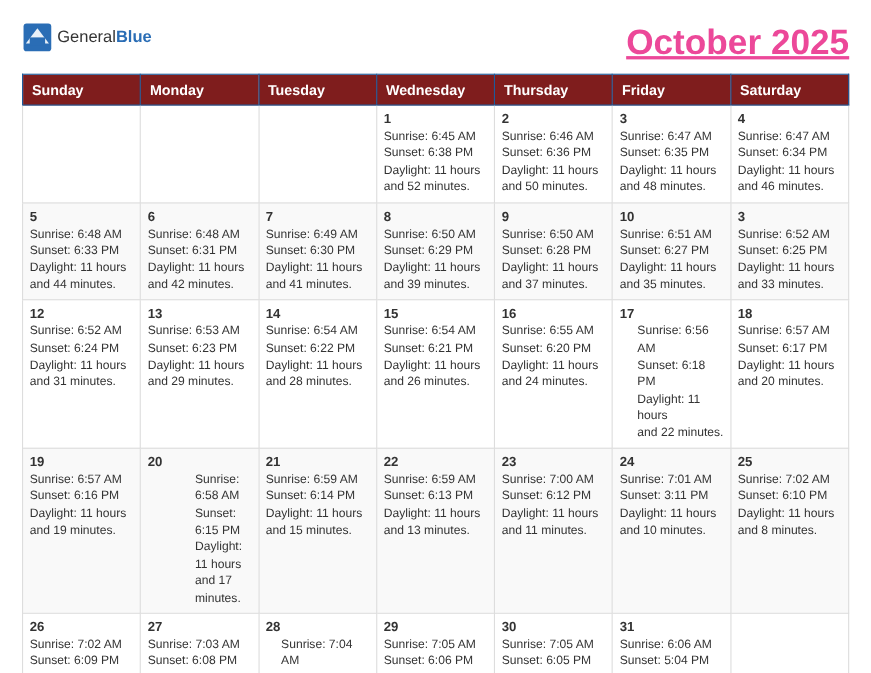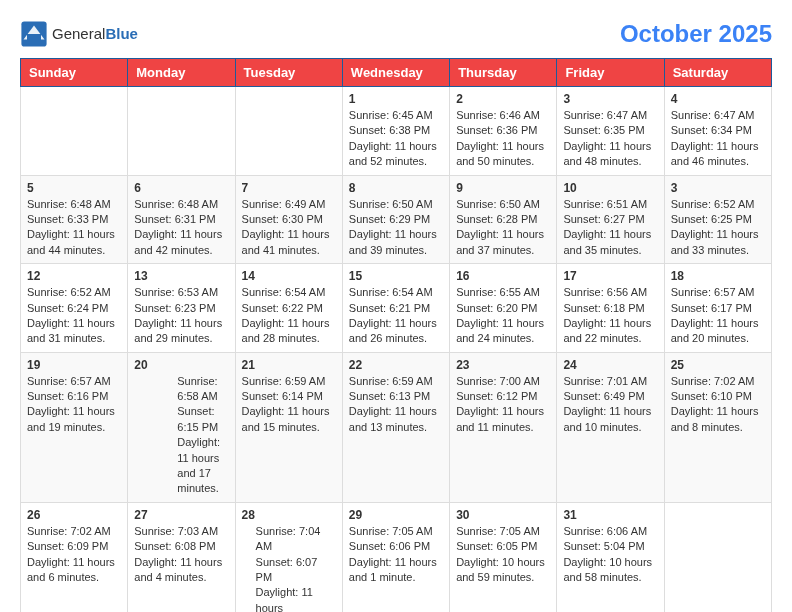--- a/index.html
+++ b/index.html
@@ -36,35 +36,36 @@
       font-weight: bold;
     }
     .logo-icon {
       width: 28px;
       height: 28px;
     }
     .title-area {
       text-align: right;
     }
     .month-title {
-      font-size: 24px;
+      font-size: 32px;
       font-weight: bold;
-      color: #3b82f6;
+      color: #ec4899;
+      text-decoration: underline;
     }
     .location-title {
       font-size: 16px;
       color: #555;
     }
     .calendar {
       width: 100%;
       border-collapse: collapse;
       border: 1px solid #ccc;
     }
     .calendar th {
-      background-color: #ef4444;
+      background-color: #7f1d1d;
       color: #fff;
       text-align: left;
       padding: 6px 8px;
       font-size: 13px;
       font-weight: bold;
       border: 1px solid #1e5a9a;
     }
     .calendar td {
       vertical-align: top;
       padding: 5px 6px;
@@ -241,21 +242,21 @@
         </td>
         <td>
           <span class="day-number">16</span>
           <div class="day-info" style="white-space: pre-line;">Sunrise: 6:55 AM
 Sunset: 6:20 PM
 Daylight: 11 hours
 and 24 minutes.</div>
         </td>
         <td>
           <span class="day-number">17</span>
-          <div class="day-info" style="white-space: pre-line;">Sunrise: 6:56 AM
+          <div class="day-info" style="white-space: pre-line; margin-left: 16px;">Sunrise: 6:56 AM
 Sunset: 6:18 PM
 Daylight: 11 hours
 and 22 minutes.</div>
         </td>
         <td>
           <span class="day-number">18</span>
           <div class="day-info" style="white-space: pre-line;">Sunrise: 6:57 AM
 Sunset: 6:17 PM
 Daylight: 11 hours
 and 20 minutes.</div>
@@ -293,21 +294,21 @@
         <td>
           <span class="day-number">23</span>
           <div class="day-info" style="white-space: pre-line;">Sunrise: 7:00 AM
 Sunset: 6:12 PM
 Daylight: 11 hours
 and 11 minutes.</div>
         </td>
         <td>
           <span class="day-number">24</span>
           <div class="day-info" style="white-space: pre-line;">Sunrise: 7:01 AM
-Sunset: 6:49 PM
+Sunset: 3:11 PM
 Daylight: 11 hours
 and 10 minutes.</div>
         </td>
         <td>
           <span class="day-number">25</span>
           <div class="day-info" style="white-space: pre-line;">Sunrise: 7:02 AM
 Sunset: 6:10 PM
 Daylight: 11 hours
 and 8 minutes.</div>
         </td>

